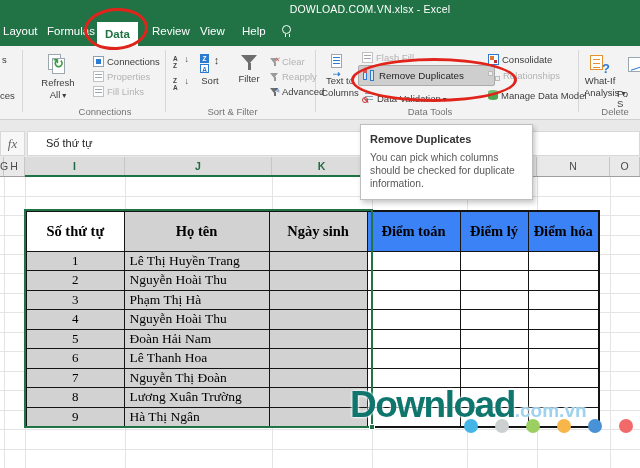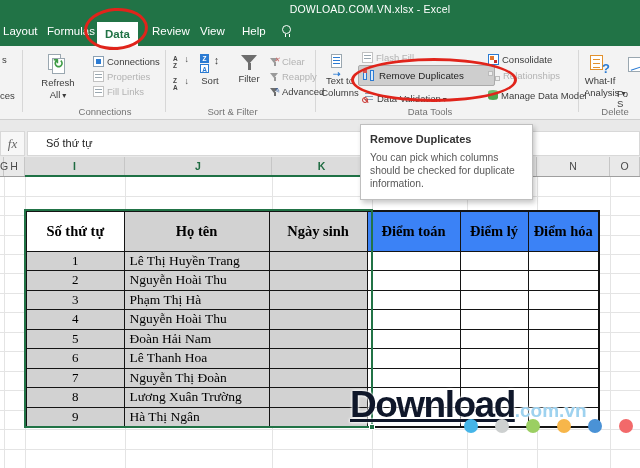--- a/index.html
+++ b/index.html
@@ -120,21 +120,21 @@
   .selhandle { position:absolute; right:-4px; bottom:-4px; width:6px; height:6px; background:#217346; border:1px solid #fff; }
   
   .tooltip { position:absolute; left:360px; top:124px; width:173px; background:#fff; border:1px solid #bfbfbf;
     box-shadow:2px 3px 5px rgba(0,0,0,.22); padding:8px 8px 9px 9px; z-index:40; }
   .tooltip .tt-title { font-size:11px; font-weight:bold; color:#333; margin-bottom:6px; }
   .tooltip .tt-body { font-size:10.3px; color:#595959; line-height:13px; }
   .tooltip .tt-body + .tt-body { margin-top:10px; }
   
   .watermark { position:absolute; left:350px; top:384px; z-index:50; white-space:nowrap;
     text-shadow:0 0 3px #fff, 0 0 3px #fff; }
-  .wm-brand { font-size:37px; font-weight:bold; letter-spacing:-1.5px; color:#0f172a;text-decoration:underline; }
+  .wm-brand { font-size:37px; font-weight:bold; letter-spacing:-1.5px; color:#0f766e; }
   .wm-suffix { font-size:19px; font-weight:bold; color:#9ed2ef; }
   .wm-dots { position:absolute; left:464px; top:419px; z-index:50; }
   .wm-dots span { position:absolute; width:14px; height:14px; border-radius:50%; top:0; }
   
   .circle { position:absolute; border:3.2px solid #e0241b; border-radius:50%; z-index:70; }
   .circle-data { left:84px; top:8px; width:64px; height:42px; transform:rotate(-4deg); }
   .circle-rd { left:351px; top:58px; width:166px; height:44px; }
 </style>
 </head>
 <body>

